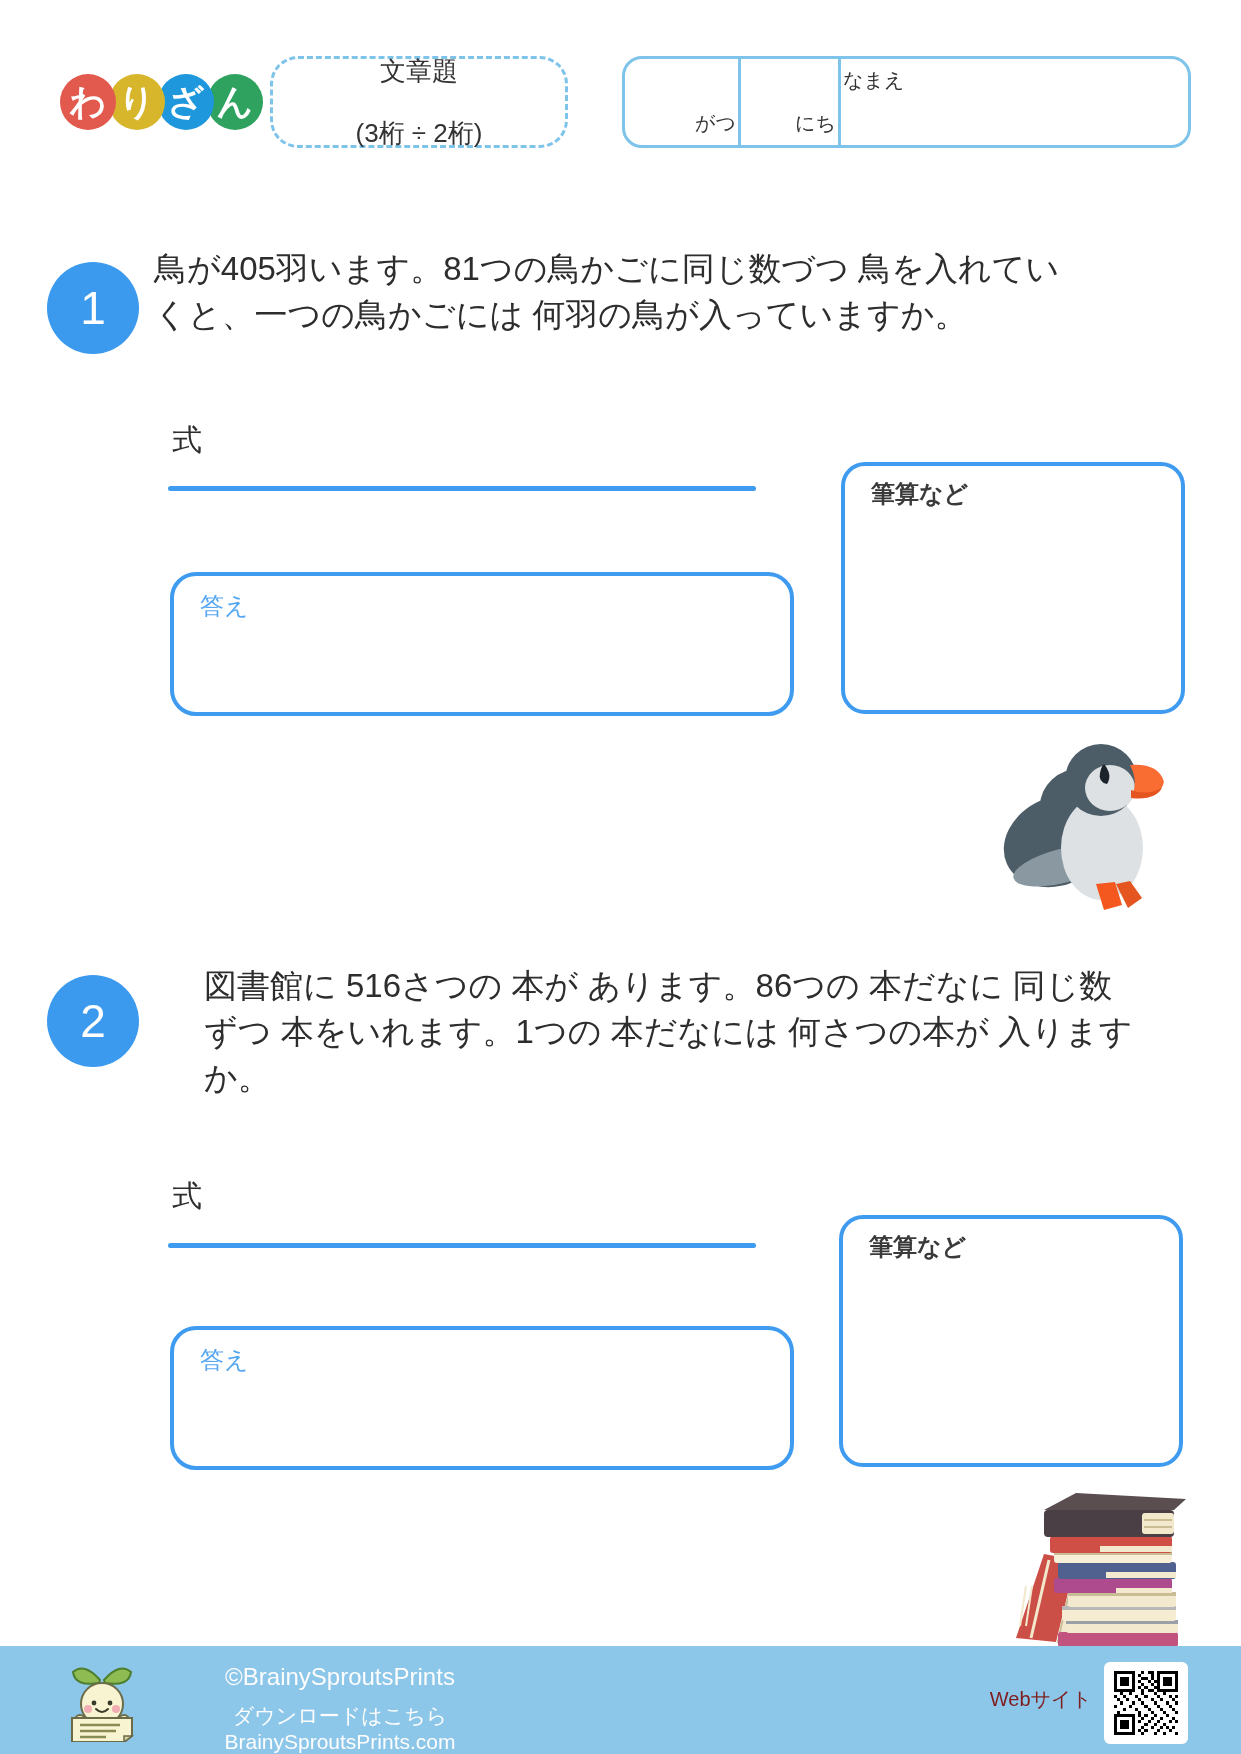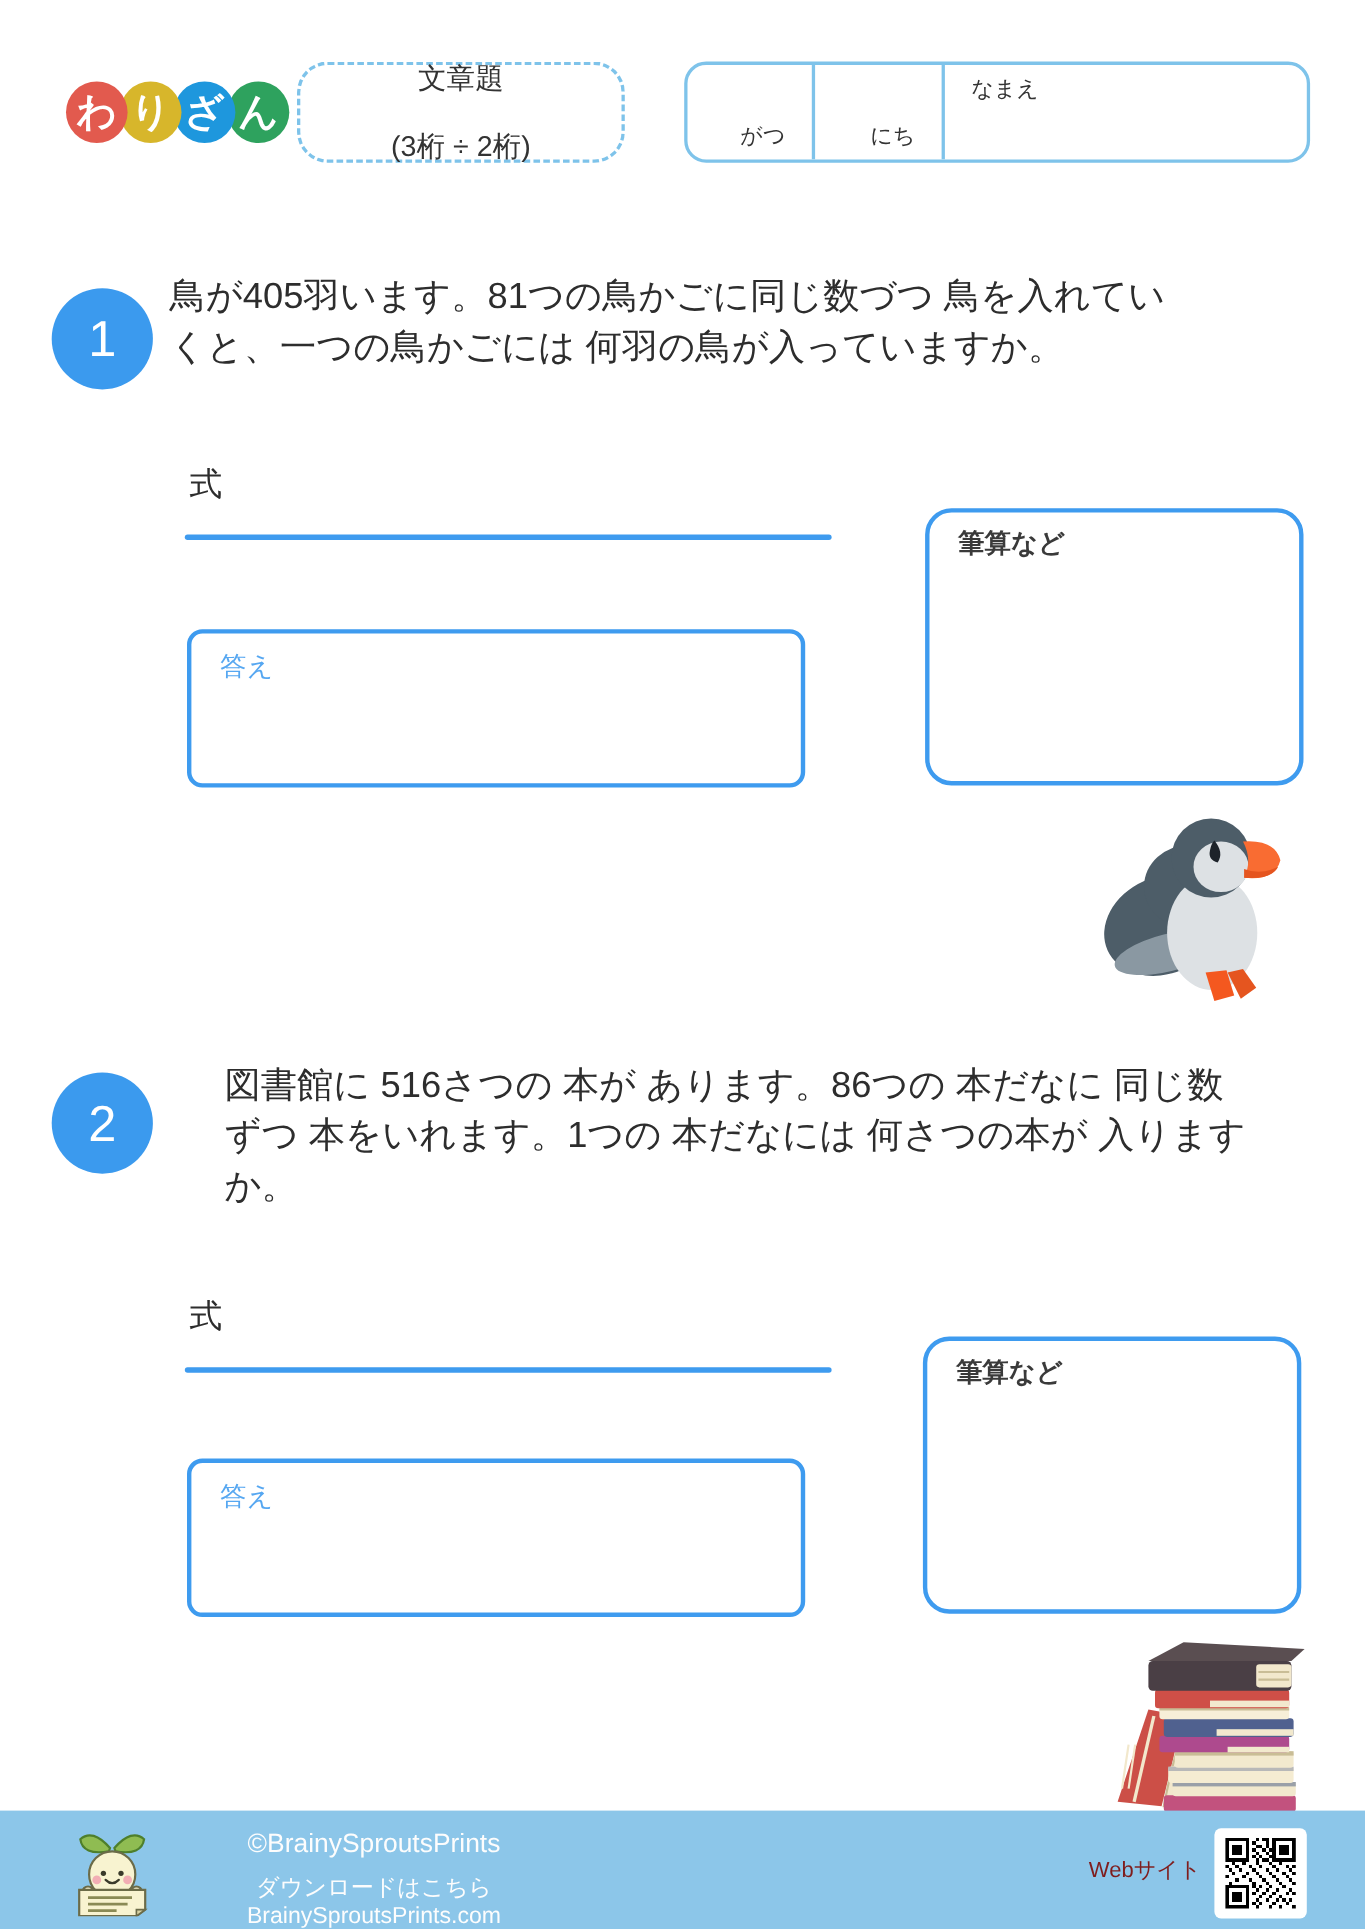--- a/index.html
+++ b/index.html
@@ -12,34 +12,34 @@
   .logo-circle:nth-child(1){background:#E25A4E;z-index:4;}
   .logo-circle:nth-child(2){background:#D7B62B;z-index:3;}
   .logo-circle:nth-child(3){background:#1E97DD;z-index:2;}
   .logo-circle:nth-child(4){background:#2EA25E;z-index:1;}
   .title-box{position:absolute;left:270px;top:56px;width:292px;height:86px;border:3px dashed #7EC3EA;
              border-radius:28px;display:flex;flex-direction:column;align-items:center;justify-content:center;
              font-size:26px;color:#333;line-height:34px;gap:28px;}
   .date-table{position:absolute;left:622px;top:56px;width:563px;height:86px;border:3px solid #7EC3EA;
               border-radius:20px;display:flex;overflow:hidden;background:#fff;}
   .date-cell{border-right:3px solid #7EC3EA;display:flex;align-items:flex-end;justify-content:flex-end;
-             padding:8px 24px;font-size:20px;color:#333;box-sizing:border-box;}
+             padding:8px 2px;font-size:20px;color:#333;box-sizing:border-box;}
   .cell-month{width:116px;justify-content:flex-end;}
-  .cell-day{width:118px;}
+  .cell-day{width:100px;}
   .cell-name{flex:1;border-right:none;align-items:flex-start;justify-content:flex-start;}
   
   .prob-circle{position:absolute;width:92px;height:92px;border-radius:50%;background:#3B9AEE;color:#fff;
                display:flex;align-items:center;justify-content:center;font-size:46px;}
   .prob-text{position:absolute;left:154px;width:932px;font-size:33px;line-height:46px;color:#2d2d2d;}
   .eq-label{position:absolute;left:172px;font-size:30px;color:#2d2d2d;}
   .eq-line{position:absolute;left:168px;width:588px;height:5px;background:#3E9BEF;border-radius:3px;}
   .work-box{position:absolute;width:344px;height:252px;border:4px solid #3E9BEF;border-radius:24px;
             box-sizing:border-box;background:#fff;font-weight:bold;}
   .work-label{position:absolute;left:26px;top:12px;font-size:24px;color:#3a3a3a;}
-  .ans-box{position:absolute;left:170px;width:562px;height:144px;border:4px solid #3E9BEF;border-radius:14px;
+  .ans-box{position:absolute;left:170px;width:624px;height:144px;border:4px solid #3E9BEF;border-radius:26px;
            box-sizing:border-box;background:#fff;}
   .ans-label{position:absolute;left:26px;top:14px;font-size:24px;color:#56A7F1;}
   
   .puffin{position:absolute;left:1000px;top:738px;}
   .books{position:absolute;left:996px;top:1486px;}
   
   .footer{position:absolute;left:0;top:1646px;width:1241px;height:108px;background:#8CC6E9;text-decoration:underline;}
   .mascot{position:absolute;left:66px;top:14px;}
   .footer-copy{position:absolute;left:138px;top:17px;width:404px;text-align:center;color:#fdfdfd;font-size:24px;}
   .footer-dl{position:absolute;left:118px;top:56px;width:444px;text-align:center;color:#fdfdfd;font-size:21px;}

